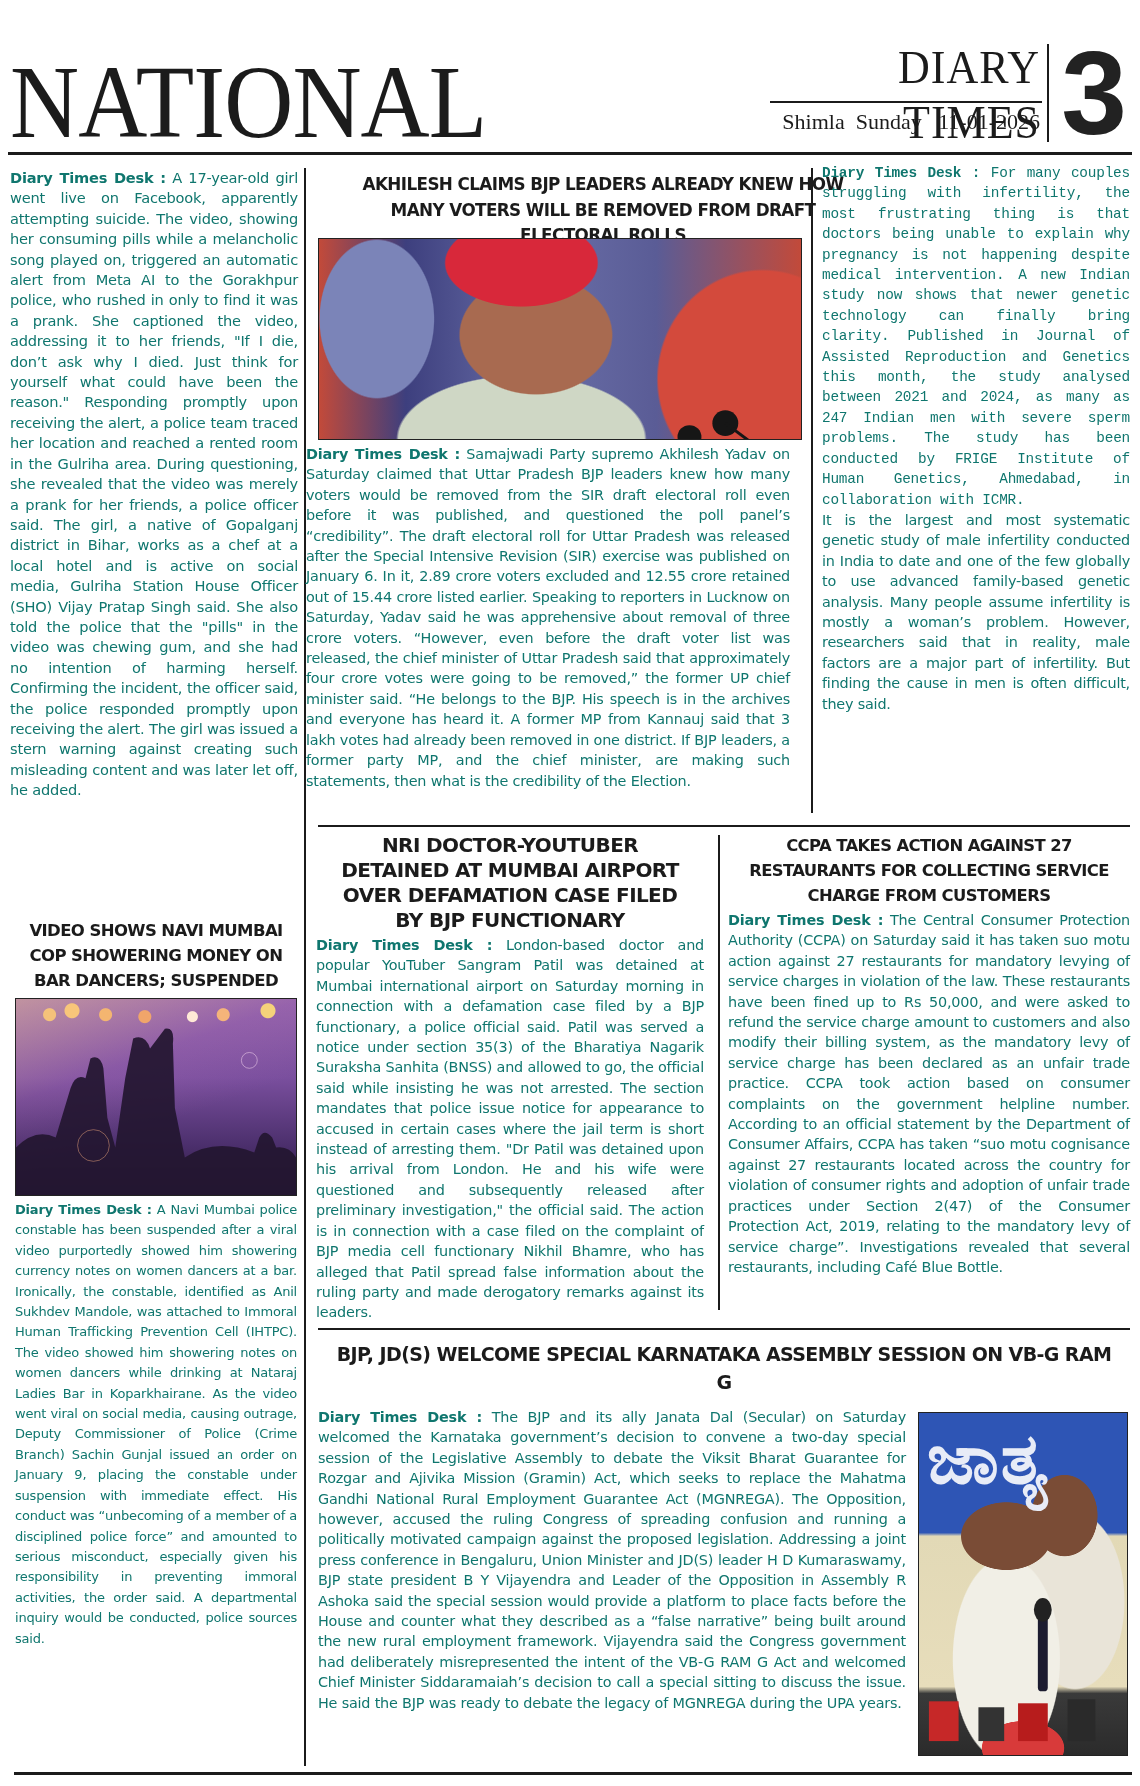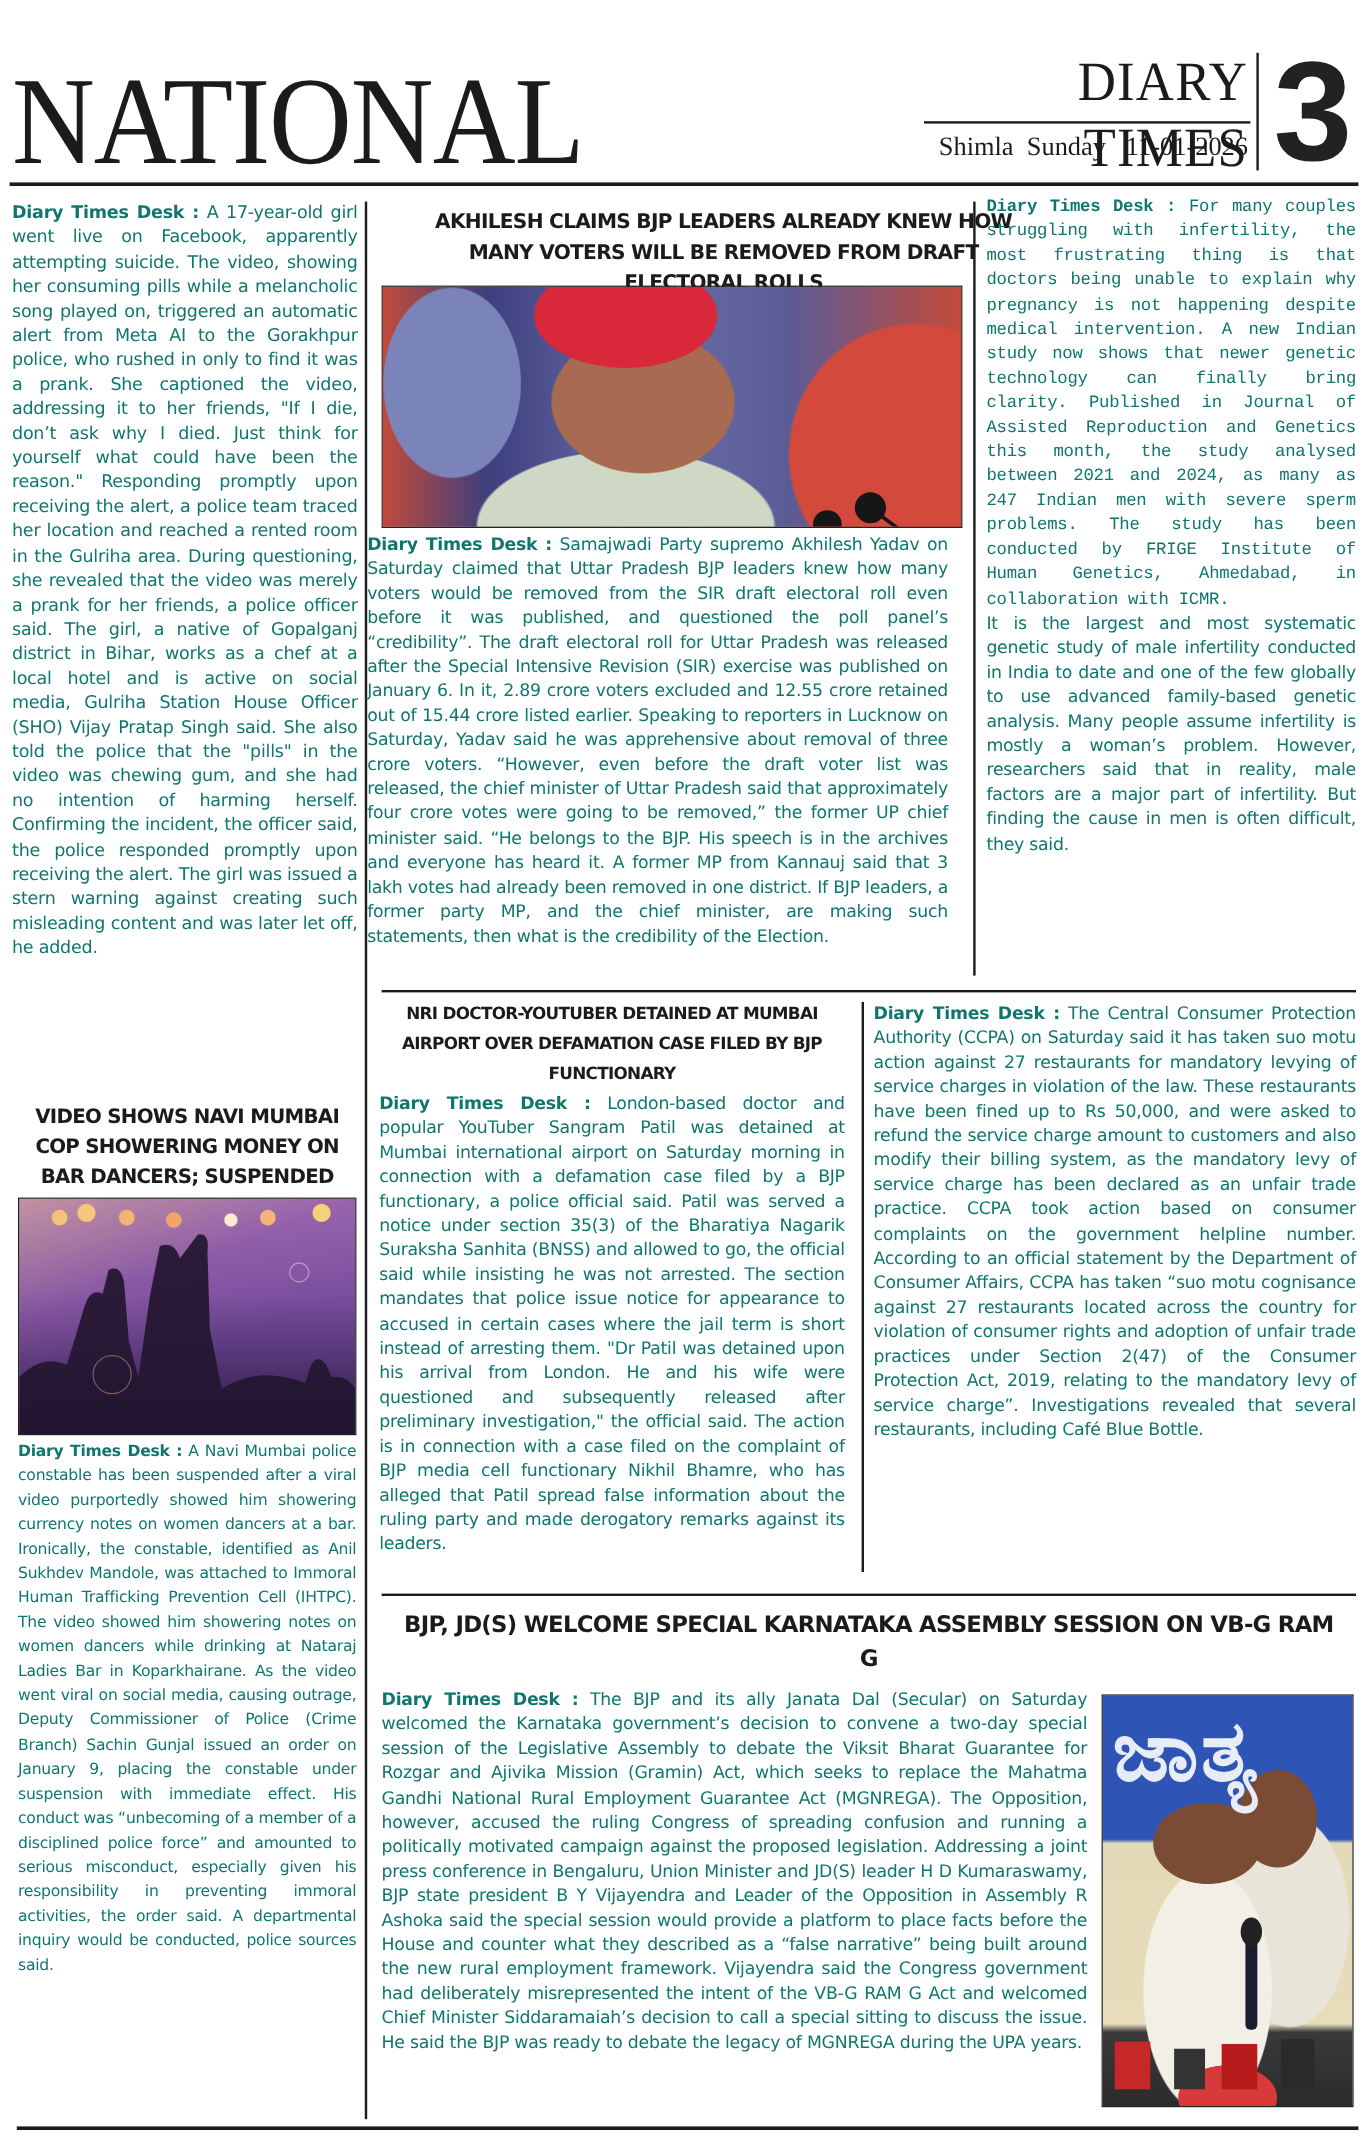--- a/index.html
+++ b/index.html
@@ -141,29 +141,30 @@
 <div class="abs" style="left:822px; top:160px; width:308px;">
   <p class="body-text" style="font-size:14.4px; line-height:20.4px; margin-top:3px;font-family:Liberation Mono, monospace;">
     <span class="desk">Diary Times Desk :</span><span> For many couples struggling with infertility, the most frustrating thing is that doctors being unable to explain why pregnancy is not happening despite medical intervention. A new Indian study now shows that newer genetic technology can finally bring clarity. Published in Journal of Assisted Reproduction and Genetics this month, the study analysed between 2021 and 2024, as many as 247 Indian men with severe sperm problems. The study has been conducted by FRIGE Institute of Human Genetics, Ahmedabad, in collaboration with ICMR.</span>
   </p>
   <p class="body-text" style="font-size:14.4px; line-height:20.4px;">It is the largest and most systematic genetic study of male infertility conducted in India to date and one of the few globally to use advanced family-based genetic analysis. Many people assume infertility is mostly a woman’s problem. However, researchers said that in reality, male factors are a major part of infertility. But finding the cause in men is often difficult, they said.</p>
 </div>
 
 <div class="abs hr" style="left:318px; top:825px; width:812px; height:2px;"></div>
 
 <div class="abs" style="left:316px; top:833px; width:388px;">
-  <div class="headline" style="font-size:14px; line-height:25px; padding:0 10px;">NRI DOCTOR-YOUTUBER DETAINED AT MUMBAI AIRPORT OVER DEFAMATION CASE FILED BY BJP FUNCTIONARY</div>
+  <div class="headline" style="font-size:20px; line-height:25px; padding:0 10px;">NRI DOCTOR-YOUTUBER DETAINED AT MUMBAI AIRPORT OVER DEFAMATION CASE FILED BY BJP FUNCTIONARY</div>
   <p class="body-text" style="font-size:14.4px; line-height:20.4px; margin-top:2px;">
     <span class="desk">Diary Times Desk :</span><span> London-based doctor and popular YouTuber Sangram Patil was detained at Mumbai international airport on Saturday morning in connection with a defamation case filed by a BJP functionary, a police official said. Patil was served a notice under section 35(3) of the Bharatiya Nagarik Suraksha Sanhita (BNSS) and allowed to go, the official said while insisting he was not arrested. The section mandates that police issue notice for appearance to accused in certain cases where the jail term is short instead of arresting them. "Dr Patil was detained upon his arrival from London. He and his wife were questioned and subsequently released after preliminary investigation," the official said. The action is in connection with a case filed on the complaint of BJP media cell functionary Nikhil Bhamre, who has alleged that Patil spread false information about the ruling party and made derogatory remarks against its leaders.</span>
   </p>
 </div>
 
 <div class="abs vsep" style="left:718px; top:835px; height:475px;"></div>
 
 <div class="abs" style="left:728px; top:833px; width:402px;">
+  <div class="headline" style="font-size:16.4px; line-height:25px; padding:0 6px;">CCPA TAKES ACTION AGAINST 27 RESTAURANTS FOR COLLECTING SERVICE CHARGE FROM CUSTOMERS</div>
   <p class="body-text" style="font-size:14.4px; line-height:20.4px; margin-top:2px;">
     <span class="desk">Diary Times Desk :</span><span> The Central Consumer Protection Authority (CCPA) on Saturday said it has taken suo motu action against 27 restaurants for mandatory levying of service charges in violation of the law. These restaurants have been fined up to Rs 50,000, and were asked to refund the service charge amount to customers and also modify their billing system, as the mandatory levy of service charge has been declared as an unfair trade practice. CCPA took action based on consumer complaints on the government helpline number. According to an official statement by the Department of Consumer Affairs, CCPA has taken “suo motu cognisance against 27 restaurants located across the country for violation of consumer rights and adoption of unfair trade practices under Section 2(47) of the Consumer Protection Act, 2019, relating to the mandatory levy of service charge”. Investigations revealed that several restaurants, including Café Blue Bottle.</span>
   </p>
 </div>
 
 <div class="abs hr" style="left:318px; top:1328px; width:812px; height:2px;"></div>
 
 <div class="abs" style="left:316px; top:1340px; width:816px;">
   <div class="headline" style="font-size:19px; line-height:28px; padding:0 12px;">BJP, JD(S) WELCOME SPECIAL KARNATAKA ASSEMBLY SESSION ON VB-G RAM G</div>
 </div>

